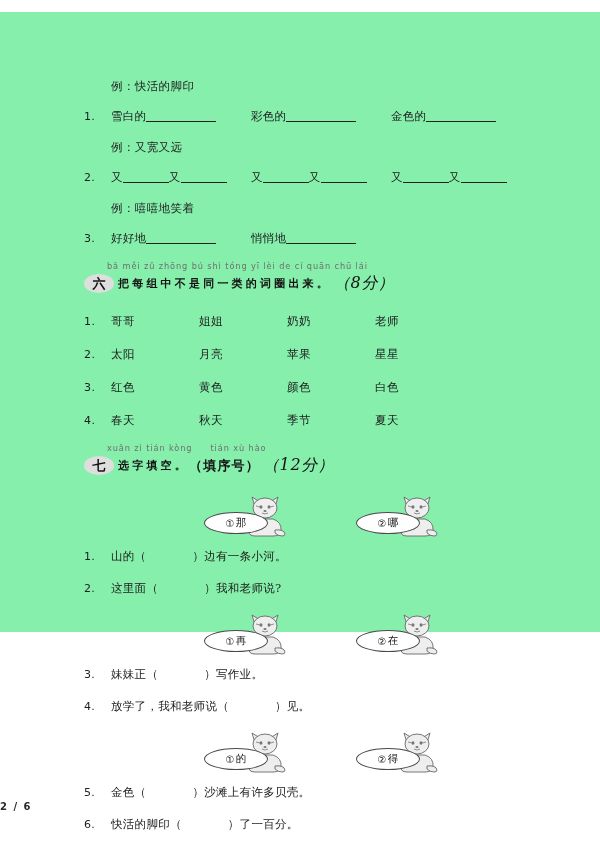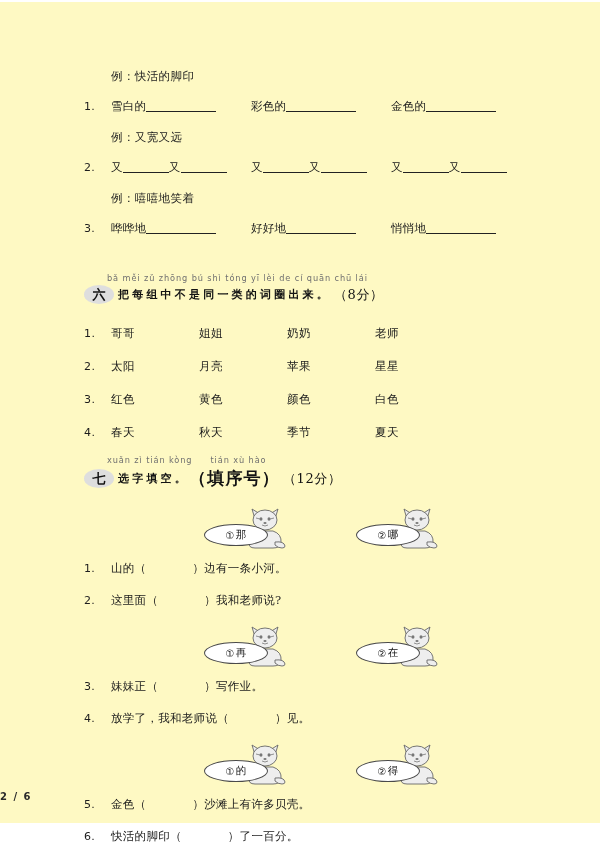--- a/index.html
+++ b/index.html
@@ -10,24 +10,24 @@
   body {
     width: 600px;
     height: 848px;
     position: relative;
     font-family: "DejaVu Serif", "Liberation Serif", serif;
     color: #1b1b1b;
     overflow: hidden;
   }
   .page {
     position: absolute;
-    left: 0; top: 2px;
+    left: 0; top: 12px;
     width: 600px;
-    height: 821px;
-    background: #fef9c3;
+    height: 620px;
+    background: #86efac;
   }
   .content {
     position: absolute;
     left: 84px;
     top: 60px;
     width: 432px;
   }
 
   
   .ex-line {
@@ -61,21 +61,21 @@
     border-bottom: 1px solid #222;
     height: 13px;
     vertical-align: -2px;
   }
   .w70 { width: 70px; }
   .w46 { width: 46px; }
 
   
   .section {
     position: relative;
-    margin-top: 28px;
+    margin-top: 6px;
     padding-top: 14px;
     height: 30px;
   }
   .sec-pinyin {
     position: absolute;
     top: 0;
     left: 23px;
     font-family: "DejaVu Sans", "Liberation Sans", sans-serif;
     font-size: 8.2px;
     color: #6f6f6f;
@@ -119,31 +119,32 @@
   }
   .sec-title {
     font-family: "DejaVu Sans", "Liberation Sans", sans-serif;
     font-size: 11px;
     font-weight: bold;
     letter-spacing: 3.2px;
     color: #131313;
   }
   .sec-title2 {
     font-family: "DejaVu Sans", "Liberation Sans", sans-serif;
-    font-size: 17px;
+    font-size: 13px;
     font-weight: bold;
     letter-spacing: 1.2px;
     color: #131313;
   }
   .sec-score {
     font-family: "DejaVu Serif", "Liberation Serif", serif;
-    font-size: 13px;
+    font-size: 16px;
     letter-spacing: 0.6px;
     color: #131313;
     margin-left: 3px;
+    font-style: italic;
   }
 
   
   .grid-row {
     display: flex;
     align-items: baseline;
     padding: 9px 0 9px 0;
     font-size: 11.5px;
     letter-spacing: 0.5px;
   }
@@ -235,21 +236,20 @@
       <span class="q-num">2.</span>
       <span class="blank-cell" style="width:140px"><span>又</span><span class="fill w46"></span><span>又</span><span class="fill w46"></span></span>
       <span class="blank-cell" style="width:140px"><span>又</span><span class="fill w46"></span><span>又</span><span class="fill w46"></span></span>
       <span class="blank-cell"><span>又</span><span class="fill w46"></span><span>又</span><span class="fill w46"></span></span>
     </div>
 
     <div class="ex-line">例：嘻嘻地笑着</div>
 
     <div class="q-row">
       <span class="q-num">3.</span>
-      <span class="blank-cell" style="width:140px"><span>哗哗地</span><span class="fill w70"></span></span>
       <span class="blank-cell" style="width:140px"><span>好好地</span><span class="fill w70"></span></span>
       <span class="blank-cell"><span>悄悄地</span><span class="fill w70"></span></span>
     </div>
 
     <div class="section">
       <div class="sec-pinyin">bǎ měi zǔ zhōng bú shì tóng yī lèi de cí quān chū lái</div>
       <div class="sec-line">
         <span class="sec-badge">
           <span class="oval"></span>
           <span class="num">六</span>

